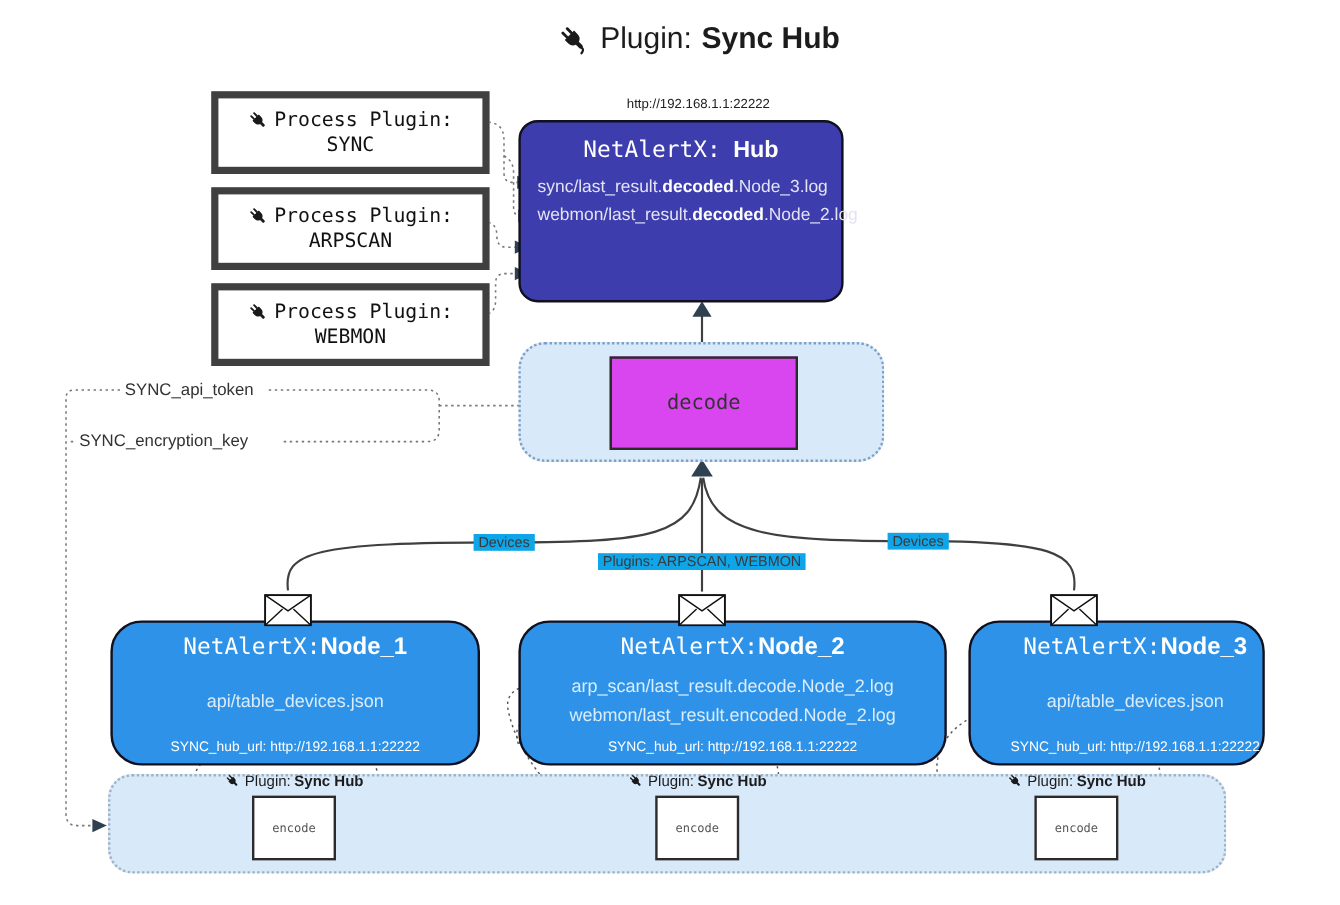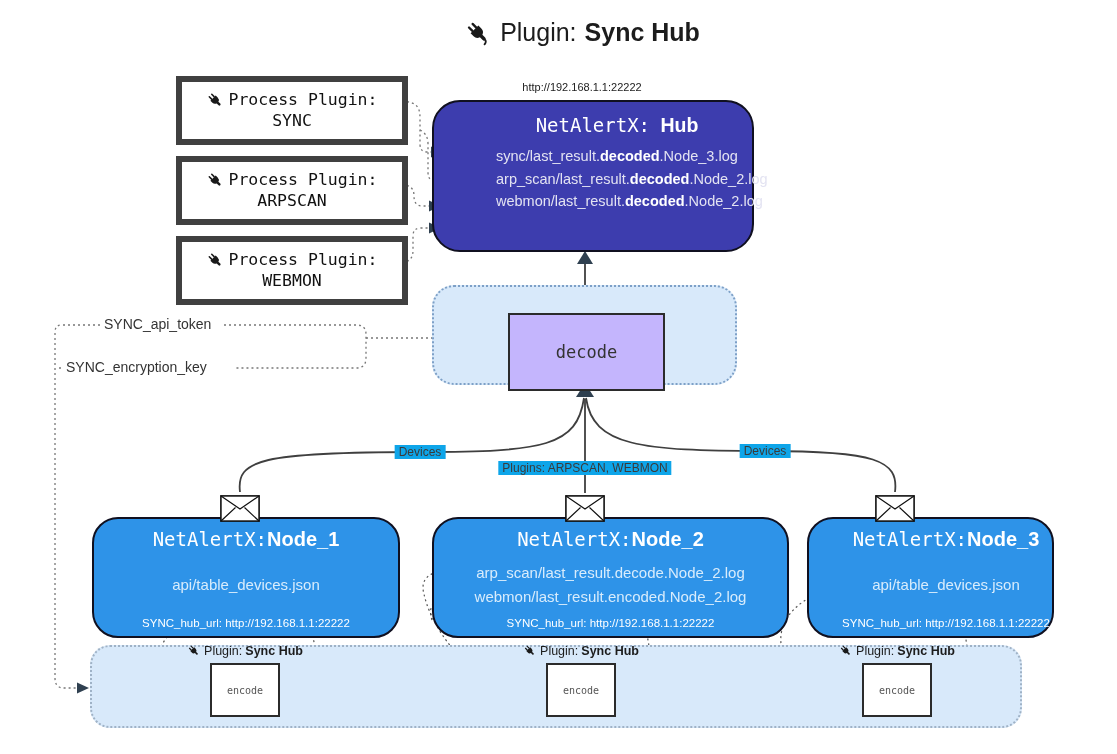--- a/index.html
+++ b/index.html
@@ -15,35 +15,35 @@
 
   
   .proc-box{left:176px;width:220px;height:57px;background:#fff;border:6px solid #404040;
             display:flex;flex-direction:column;align-items:center;justify-content:center;
             font-family:"DejaVu Sans Mono","Liberation Mono",monospace;font-size:16.5px;color:#111;}
   .proc-box .row1{display:flex;align-items:center;gap:3px;line-height:1.25;}
   .proc-box .row2{line-height:1.25;}
 
   
   .hub-url{top:81px;left:582px;transform:translateX(-50%);font-size:11px;color:#222;white-space:nowrap;}
-  .hub{left:432px;top:100px;width:322px;height:152px;background:#3d3dae;border:2px solid #101020;
-       border-radius:28px;box-sizing:border-box;color:#fff;padding-left:48px;}
+  .hub{left:432px;top:100px;width:271px;height:152px;background:#3d3dae;border:2px solid #101020;
+       border-radius:16px;box-sizing:border-box;color:#fff;}
   .hub-title{margin-top:12px;text-align:center;white-space:nowrap;}
   .hub-title .mono{font-family:"DejaVu Sans Mono","Liberation Mono",monospace;font-size:19px;color:#fff;}
   .hub-title .bold{font-weight:bold;font-size:19.5px;margin-left:6px;}
   .hub-logs{margin-top:7px;padding-left:14px;}
   .hub-log{font-size:14.5px;color:#e3e3f2;line-height:24px;white-space:nowrap;}
   .hub-log b{color:#fff;}
 
   
   .decode-panel{left:432px;top:285px;width:305px;height:100px;background:#d8e9fa;
                 border:2px dotted #7da0c7;border-radius:22px;box-sizing:border-box;}
-  .decode-box{left:508px;top:297px;width:157px;height:78px;background:#c4b5fd;border:2px solid #2b2b2b;
+  .decode-box{left:508px;top:297px;width:157px;height:78px;background:#d946ef;border:2px solid #2b2b2b;
               box-sizing:border-box;display:flex;align-items:center;justify-content:center;
-              font-family:"DejaVu Sans Mono","Liberation Mono",monospace;font-size:17px;color:#333;margin-top:16px;}
+              font-family:"DejaVu Sans Mono","Liberation Mono",monospace;font-size:17px;color:#333;}
 
   
   .secret{font-size:14px;color:#333;background:#fff;padding:0 4px;white-space:nowrap;}
   .secret.token{left:100px;top:316px;}
   .secret.key{left:62px;top:359px;}
 
   
   .edge-label{font-size:12px;color:#3a3a3a;background:#0ea5e9;padding:0 4px;white-space:nowrap;}
   .edge-label.dev-left{left:420px;top:445px;transform:translateX(-50%);}
   .edge-label.dev-right{left:765px;top:444px;transform:translateX(-50%);}
@@ -202,21 +202,20 @@
   </div>
 
   <div class="abs hub-url">http://192.168.1.1:22222</div>
   <div class="abs hub">
     <div class="hub-title">
       <span class="mono">NetAlertX:</span>
       <span class="bold">Hub</span>
     </div>
     <div class="hub-logs">
       <div class="hub-log"><span>sync/last_result.</span><b>decoded</b><span>.Node_3.log</span></div>
-      <div class="hub-log" style="line-height:22px;"><span>arp_scan/last_result.</span><b>decoded</b><span>.Node_2.log</span></div>
       <div class="hub-log" style="line-height:22px;"><span>webmon/last_result.</span><b>decoded</b><span>.Node_2.log</span></div>
     </div>
   </div>
 
   <div class="abs decode-panel"></div>
   <div class="abs decode-box">decode</div>
 
   <div class="abs secret token">SYNC_api_token</div>
   <div class="abs secret key">SYNC_encryption_key</div>
 

